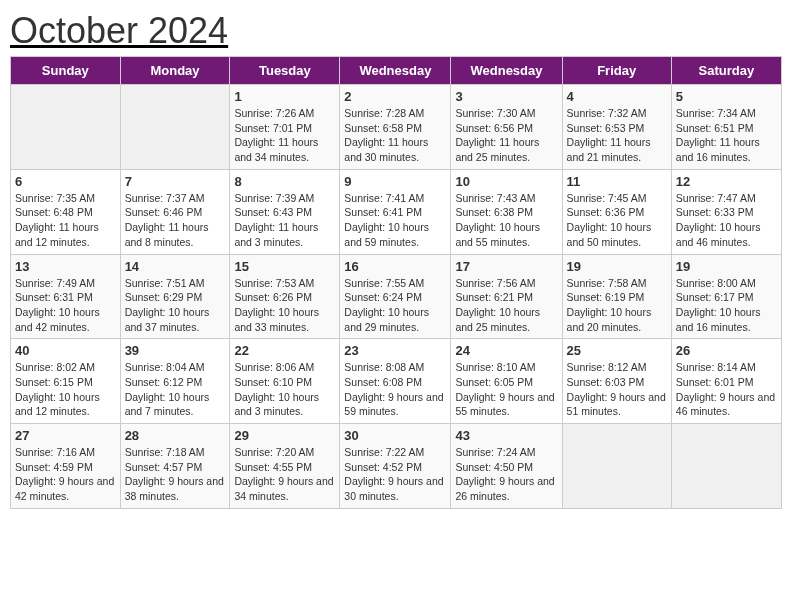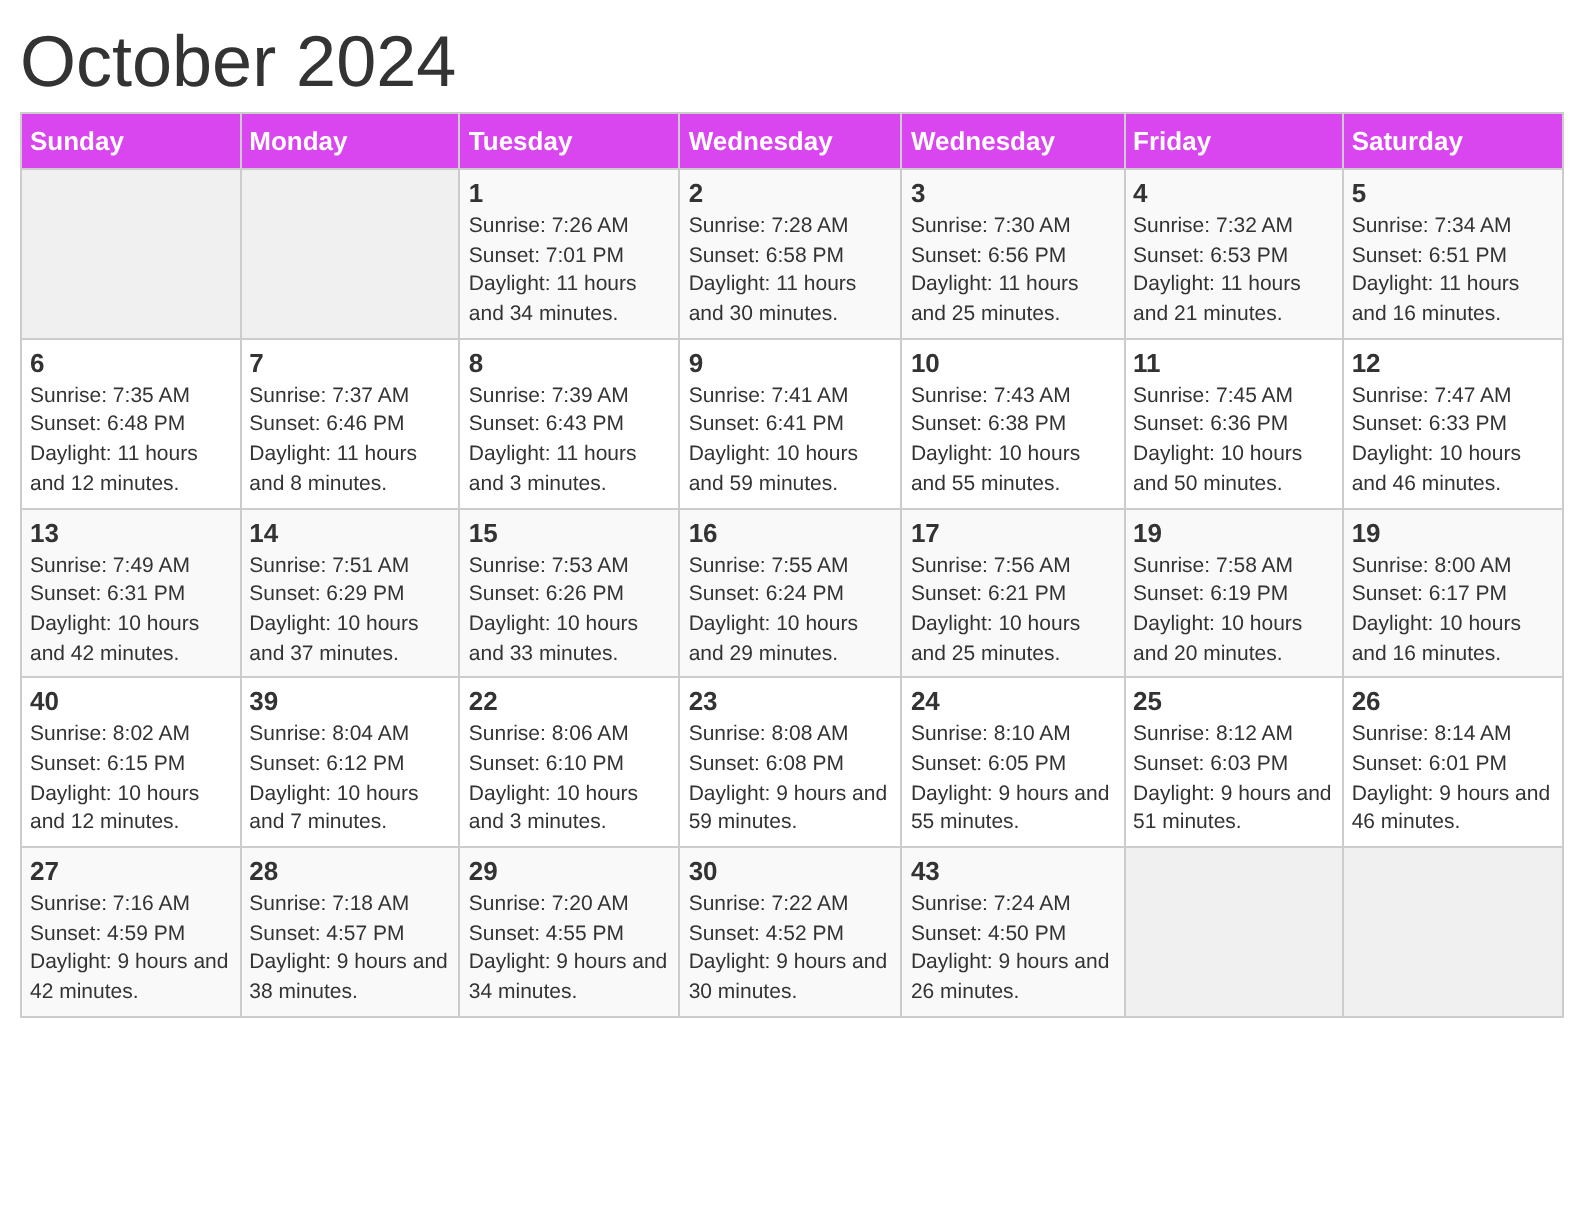--- a/index.html
+++ b/index.html
@@ -31,40 +31,41 @@
       font-weight: bold;
       color: #1a6bbd;
     }
     .logo-icon {
       width: 22px;
       height: 22px;
       margin-left: 2px;
     }
     .title-section {
       text-align: right;
+      text-decoration: underline;
     }
     .month-title {
       font-size: 36px;
       color: #333;
       font-weight: normal;
     }
     .location {
       font-size: 16px;
       color: #555;
     }
     table {
       width: 100%;
       border-collapse: collapse;
       font-size: 11px;
     }
     thead tr th {
-      background-color: #d946ef;
+      background-color: #701a75;
       color: #fff;
       padding: 6px 4px;
-      text-align: left;
+      text-align: center;
       font-size: 13px;
       font-weight: bold;
       border: 1px solid #ccc;
     }
     tbody tr td {
       border: 1px solid #ccc;
       vertical-align: top;
       padding: 4px;
       height: 80px;
       width: 113px;

